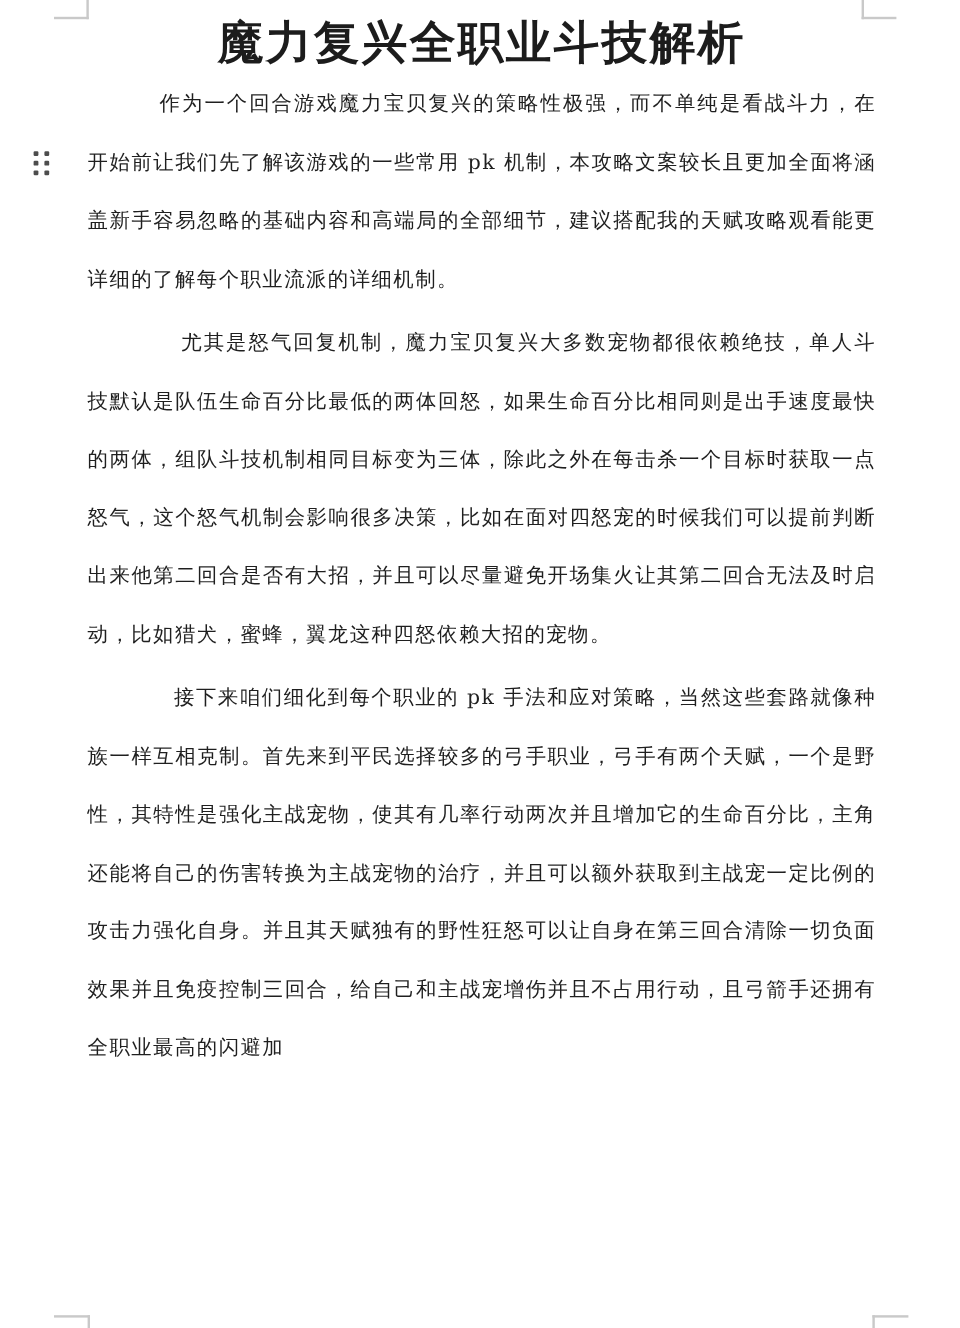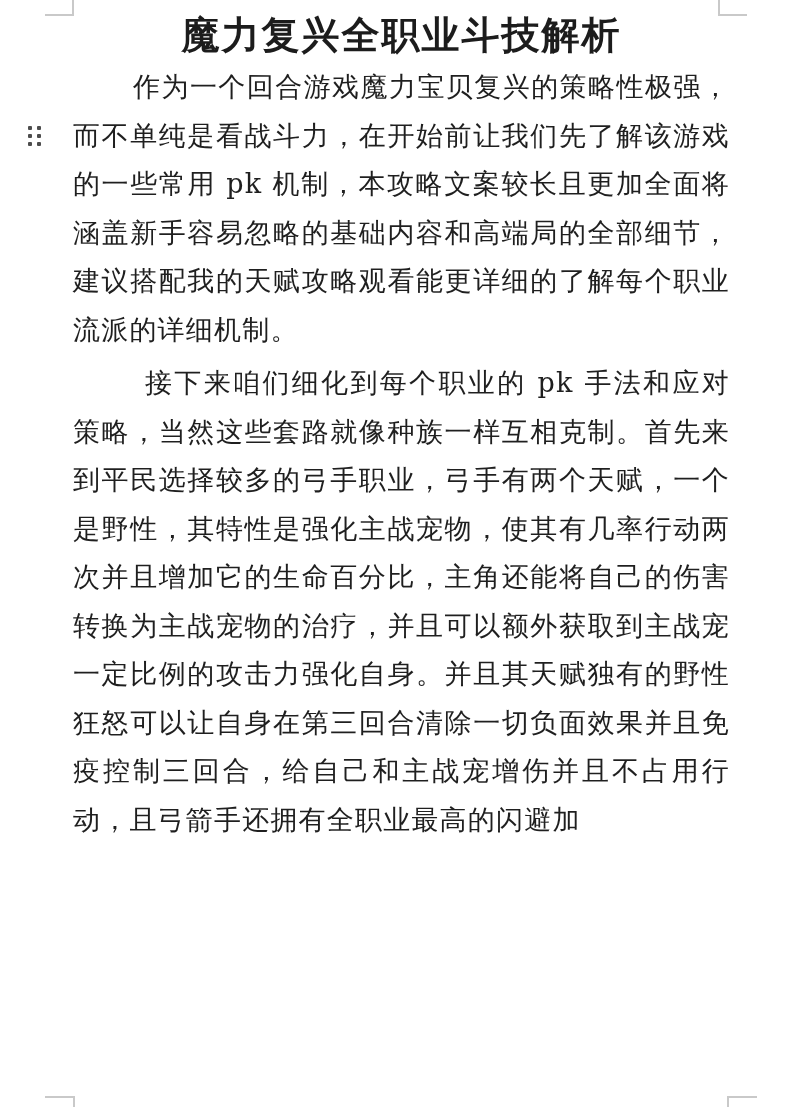--- a/index.html
+++ b/index.html
@@ -68,21 +68,21 @@
     margin: 0;
     font-size: 38px;
     font-weight: 600;
     line-height: 46px;
     text-align: center;
     letter-spacing: 2px;
     color: #1c1c1c;
   }
   .para {
     margin: 5px 0 0 0;
-    font-size: 27px;
+    font-size: 17px;
     line-height: 48.5px;
     letter-spacing: 1.2px;
     text-align: justify;
     text-align-last: left;
     word-break: break-all;
     color: #1f1f1f;
   }
   .para.p1 { text-indent: 60px; }
   .para.p2 { text-indent: 78px; }
   .para.p3 { text-indent: 72px; }
@@ -102,16 +102,17 @@
     <i></i>
     <i></i>
     <i></i>
     <i></i>
     <i></i>
   </div>
 
   <div class="content">
     <h1 class="doc-title">魔力复兴全职业斗技解析</h1>
     <p class="para p1">作为一个回合游戏魔力宝贝复兴的策略性极强，而不单纯是看战斗力，在开始前让我们先了解该游戏的一些常用 pk 机制，本攻略文案较长且更加全面将涵盖新手容易忽略的基础内容和高端局的全部细节，建议搭配我的天赋攻略观看能更详细的了解每个职业流派的详细机制。</p>
+    <p class="para p2">尤其是怒气回复机制，魔力宝贝复兴大多数宠物都很依赖绝技，单人斗技默认是队伍生命百分比最低的两体回怒，如果生命百分比相同则是出手速度最快的两体，组队斗技机制相同目标变为三体，除此之外在每击杀一个目标时获取一点怒气，这个怒气机制会影响很多决策，比如在面对四怒宠的时候我们可以提前判断出来他第二回合是否有大招，并且可以尽量避免开场集火让其第二回合无法及时启动，比如猎犬，蜜蜂，翼龙这种四怒依赖大招的宠物。</p>
     <p class="para p3">接下来咱们细化到每个职业的 pk 手法和应对策略，当然这些套路就像种族一样互相克制。首先来到平民选择较多的弓手职业，弓手有两个天赋，一个是野性，其特性是强化主战宠物，使其有几率行动两次并且增加它的生命百分比，主角还能将自己的伤害转换为主战宠物的治疗，并且可以额外获取到主战宠一定比例的攻击力强化自身。并且其天赋独有的野性狂怒可以让自身在第三回合清除一切负面效果并且免疫控制三回合，给自己和主战宠增伤并且不占用行动，且弓箭手还拥有全职业最高的闪避加</p>
   </div>
 
 </div>
 
 </body></html>

